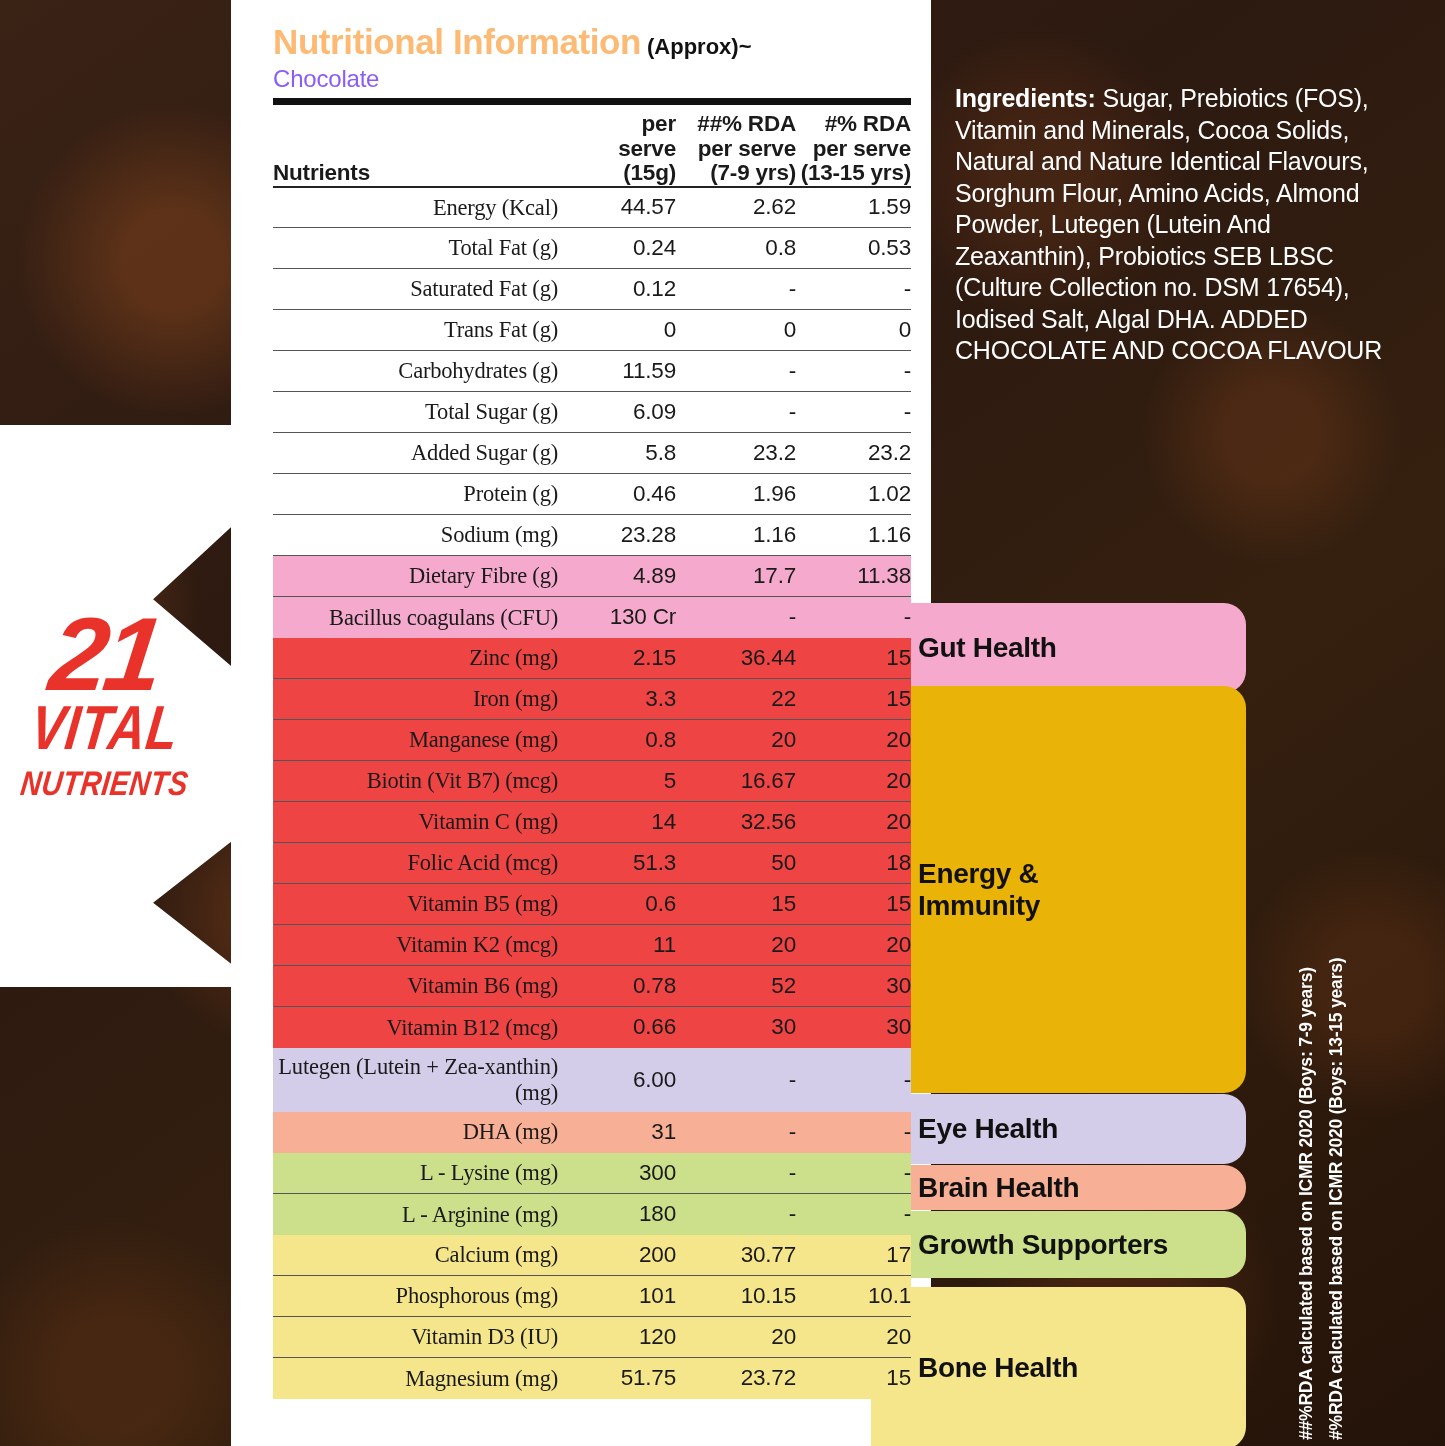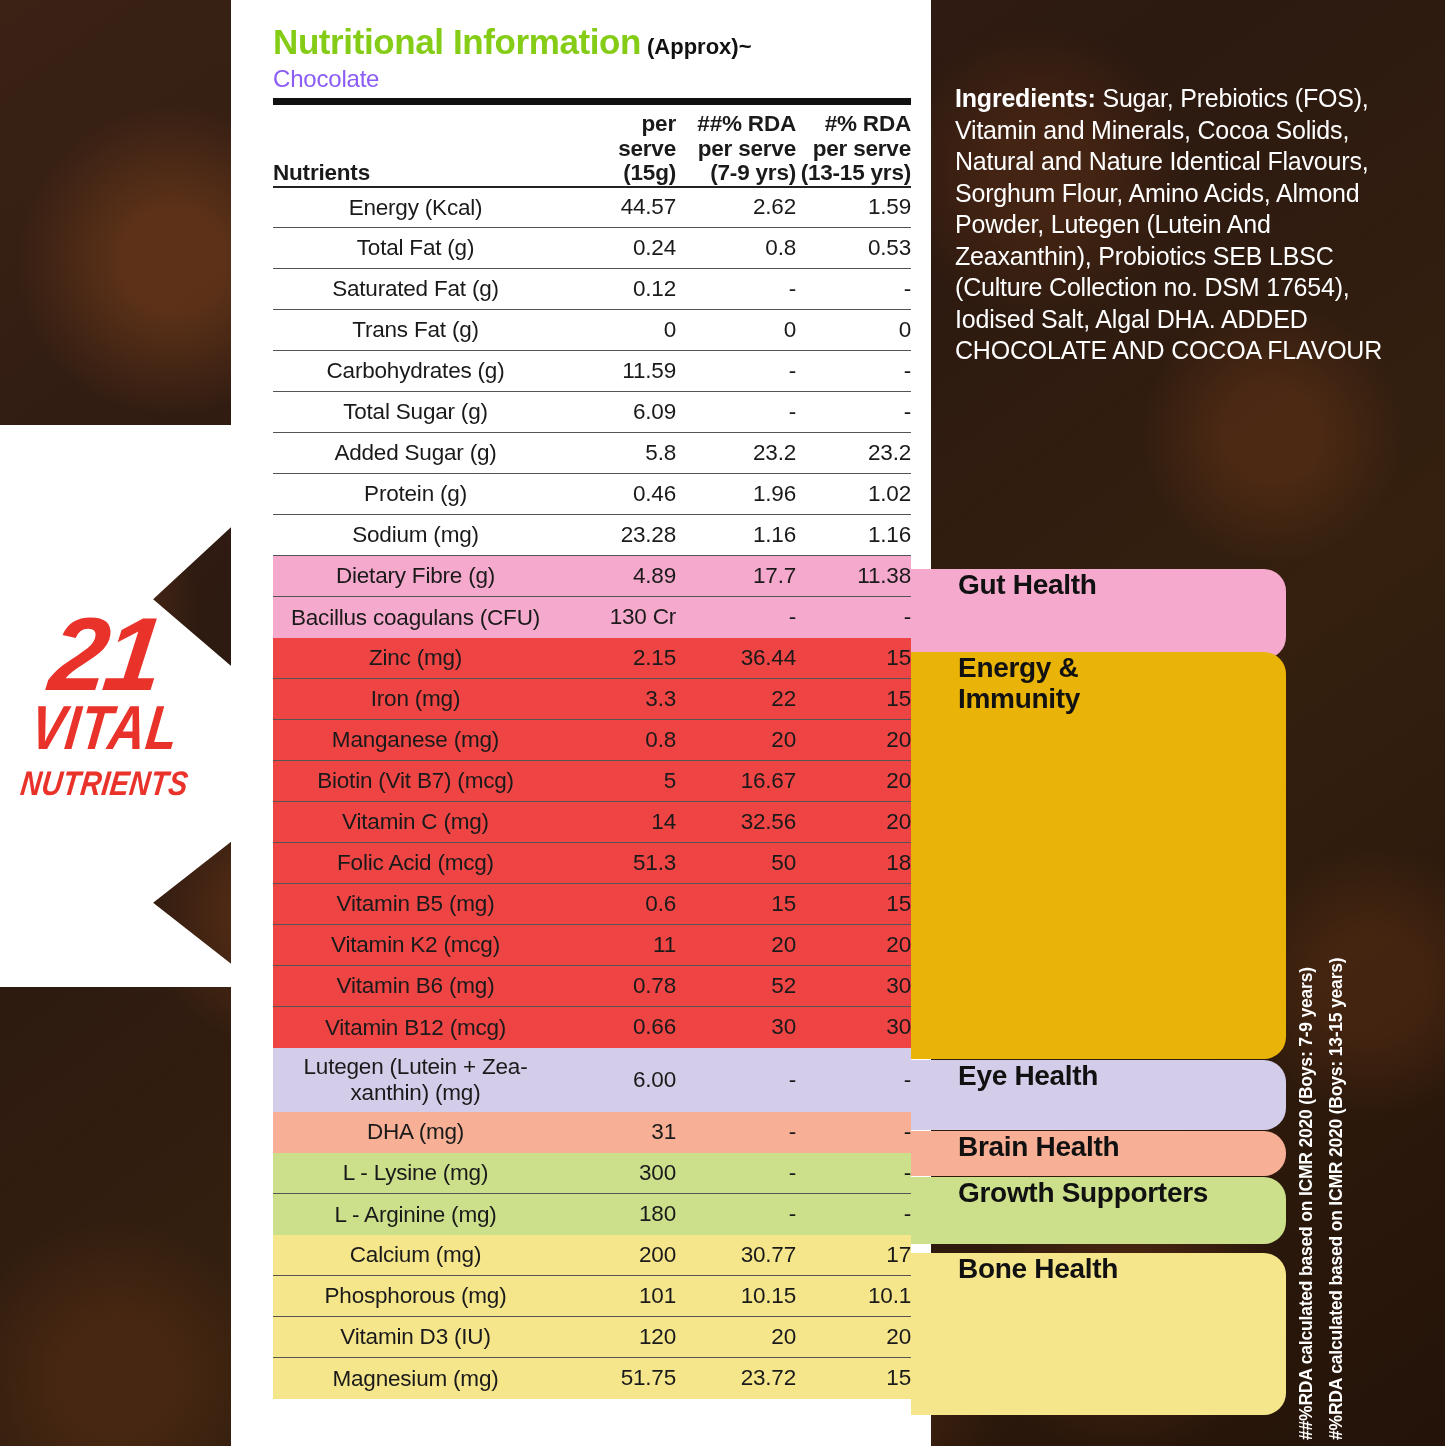--- a/index.html
+++ b/index.html
@@ -60,21 +60,21 @@
   }
   .badge-nutrients {
     font-size:34px; font-weight:900; font-style:italic;
     letter-spacing:.5px; line-height:1; margin-top:8px;
     transform:skewX(-7deg) scaleX(.84);
   }
 
   
   #title-block { position:absolute; left:273px; top:22px; width:640px; }
   .title-main {
-    font-size:35px; font-weight:bold; color:#84cc16; letter-spacing:-.4px;
+    font-size:35px; font-weight:bold; color:#fdba74; letter-spacing:-.4px;
     display:inline;
   }
   .title-approx {
     font-size:22px; font-weight:bold; color:#111; display:inline;
     margin-left:6px;
   }
   .title-sub {
     font-size:24px; color:#8b5cf6; margin-top:3px; letter-spacing:-.2px;
   }
   #title-rule {
@@ -92,41 +92,41 @@
   thead th {
     vertical-align:bottom; padding-bottom:7px; font-weight:bold;
     line-height:1.09; font-size:22px;
   }
   thead th.h-nut { text-align:left; vertical-align:bottom; padding-bottom:9px; }
   thead th.h-col { text-align:right; }
   thead tr th { border-bottom:2.5px solid #222; }
 
   tbody td { height:41px; border-bottom:1.6px solid #555; vertical-align:middle; }
   tbody tr:last-child td { border-bottom:none; }
-  td.c-name { text-align:center; padding-left:2px; width:285px; line-height:1.12; }
+  td.c-name { text-align:right; padding-left:2px; width:285px; line-height:1.12;font-family:Liberation Serif, serif; }
   td.c-v { text-align:right; }
   td.c-v1 { width:118px; }
   td.c-v2 { width:120px;text-align:right; }
   td.c-v3 { width:115px; }
   tr.tall td { height:64px; }
   tr.no-line td { border-bottom:none; }
 
   
   tr.t-pink   td { background:#F5A9CC; }
   tr.t-blue   td { background:#ef4444; }
   tr.t-purple td { background:#D4CDE9; }
   tr.t-orange td { background:#F7B095; }
   tr.t-green  td { background:#CCE08B; }
   tr.t-yellow td { background:#F5E68C; }
 
   
   .band {
-    position:absolute; left:911px;
+    position:absolute; left:871px;
     border-radius:0 22px 22px 0;
-    display:flex; 
+    display:flex; align-items:center;margin-top:34px;
   }
   .band-label {
     font-size:28px; font-weight:bold; color:#111;
     margin-left:47px; line-height:1.12; letter-spacing:-.3px;
   }
   #band-gut    { top:569px;  width:375px; height:90px;  background:#F5A9CC; }
   #band-energy { top:652px;  width:375px; height:407px; background:#eab308; }
   #band-eye    { top:1060px; width:375px; height:70px;  background:#D4CDE9; }
   #band-brain  { top:1131px; width:375px; height:45px;  background:#F7B095; }
   #band-growth { top:1177px; width:375px; height:67px;  background:#CCE08B; }

